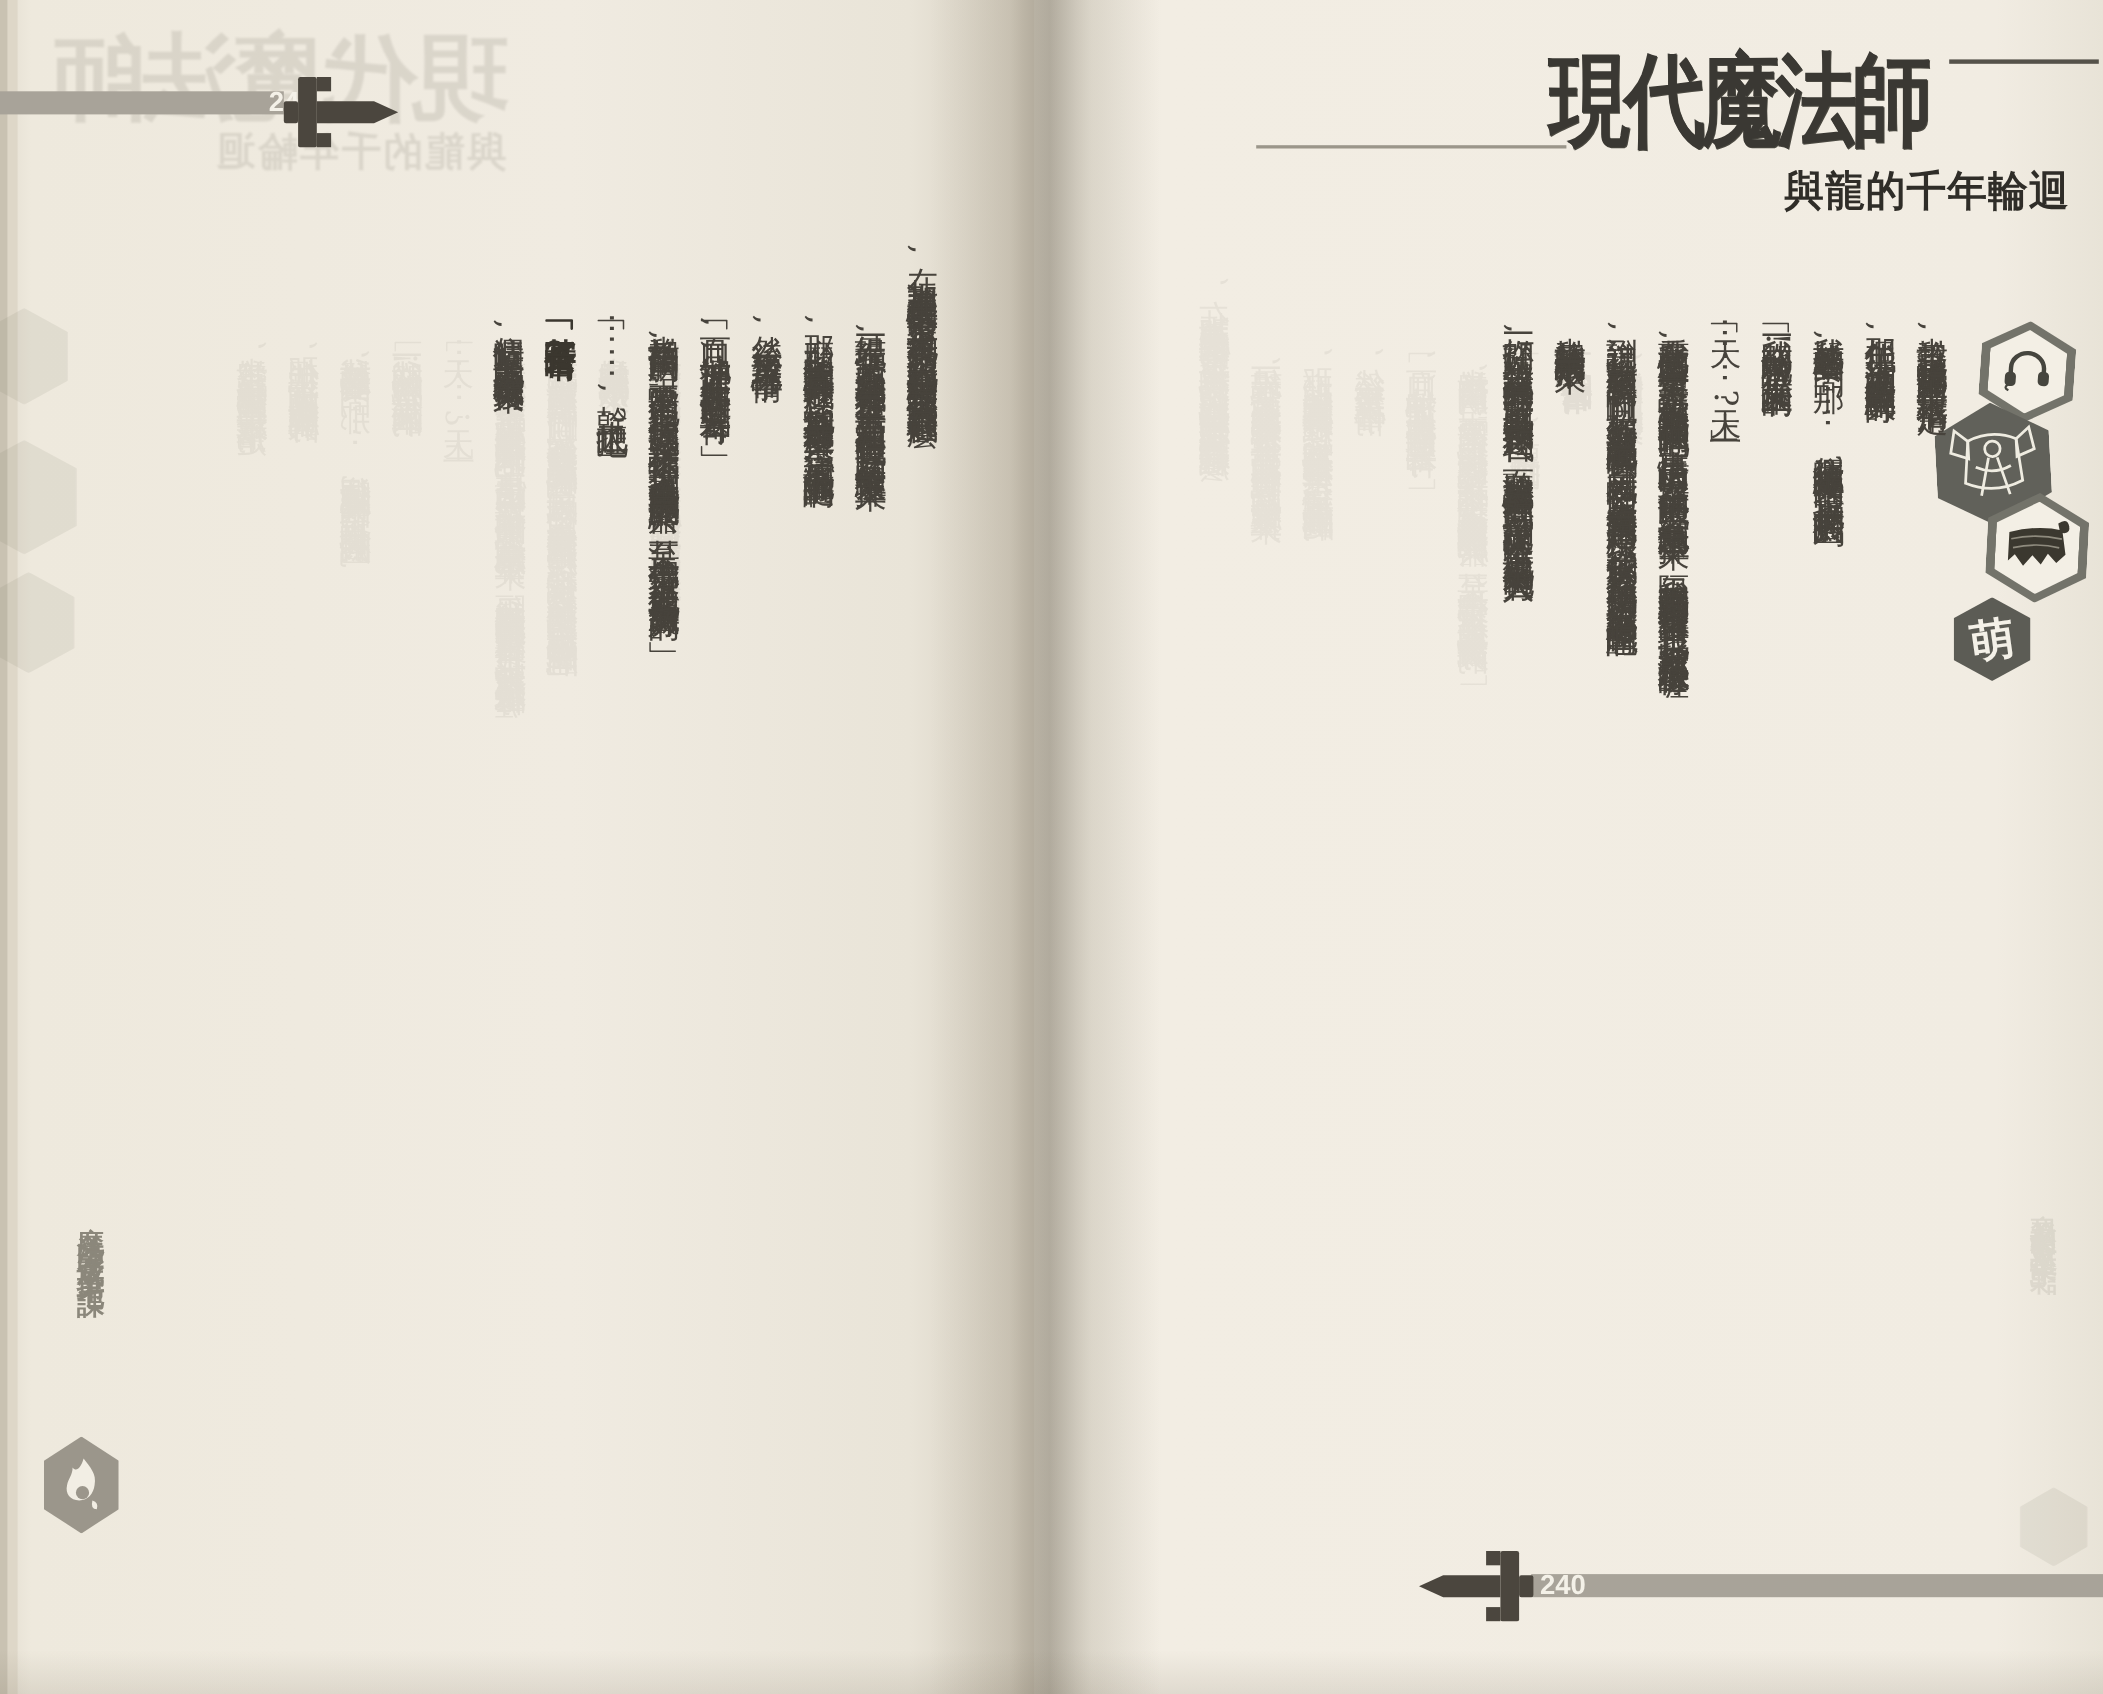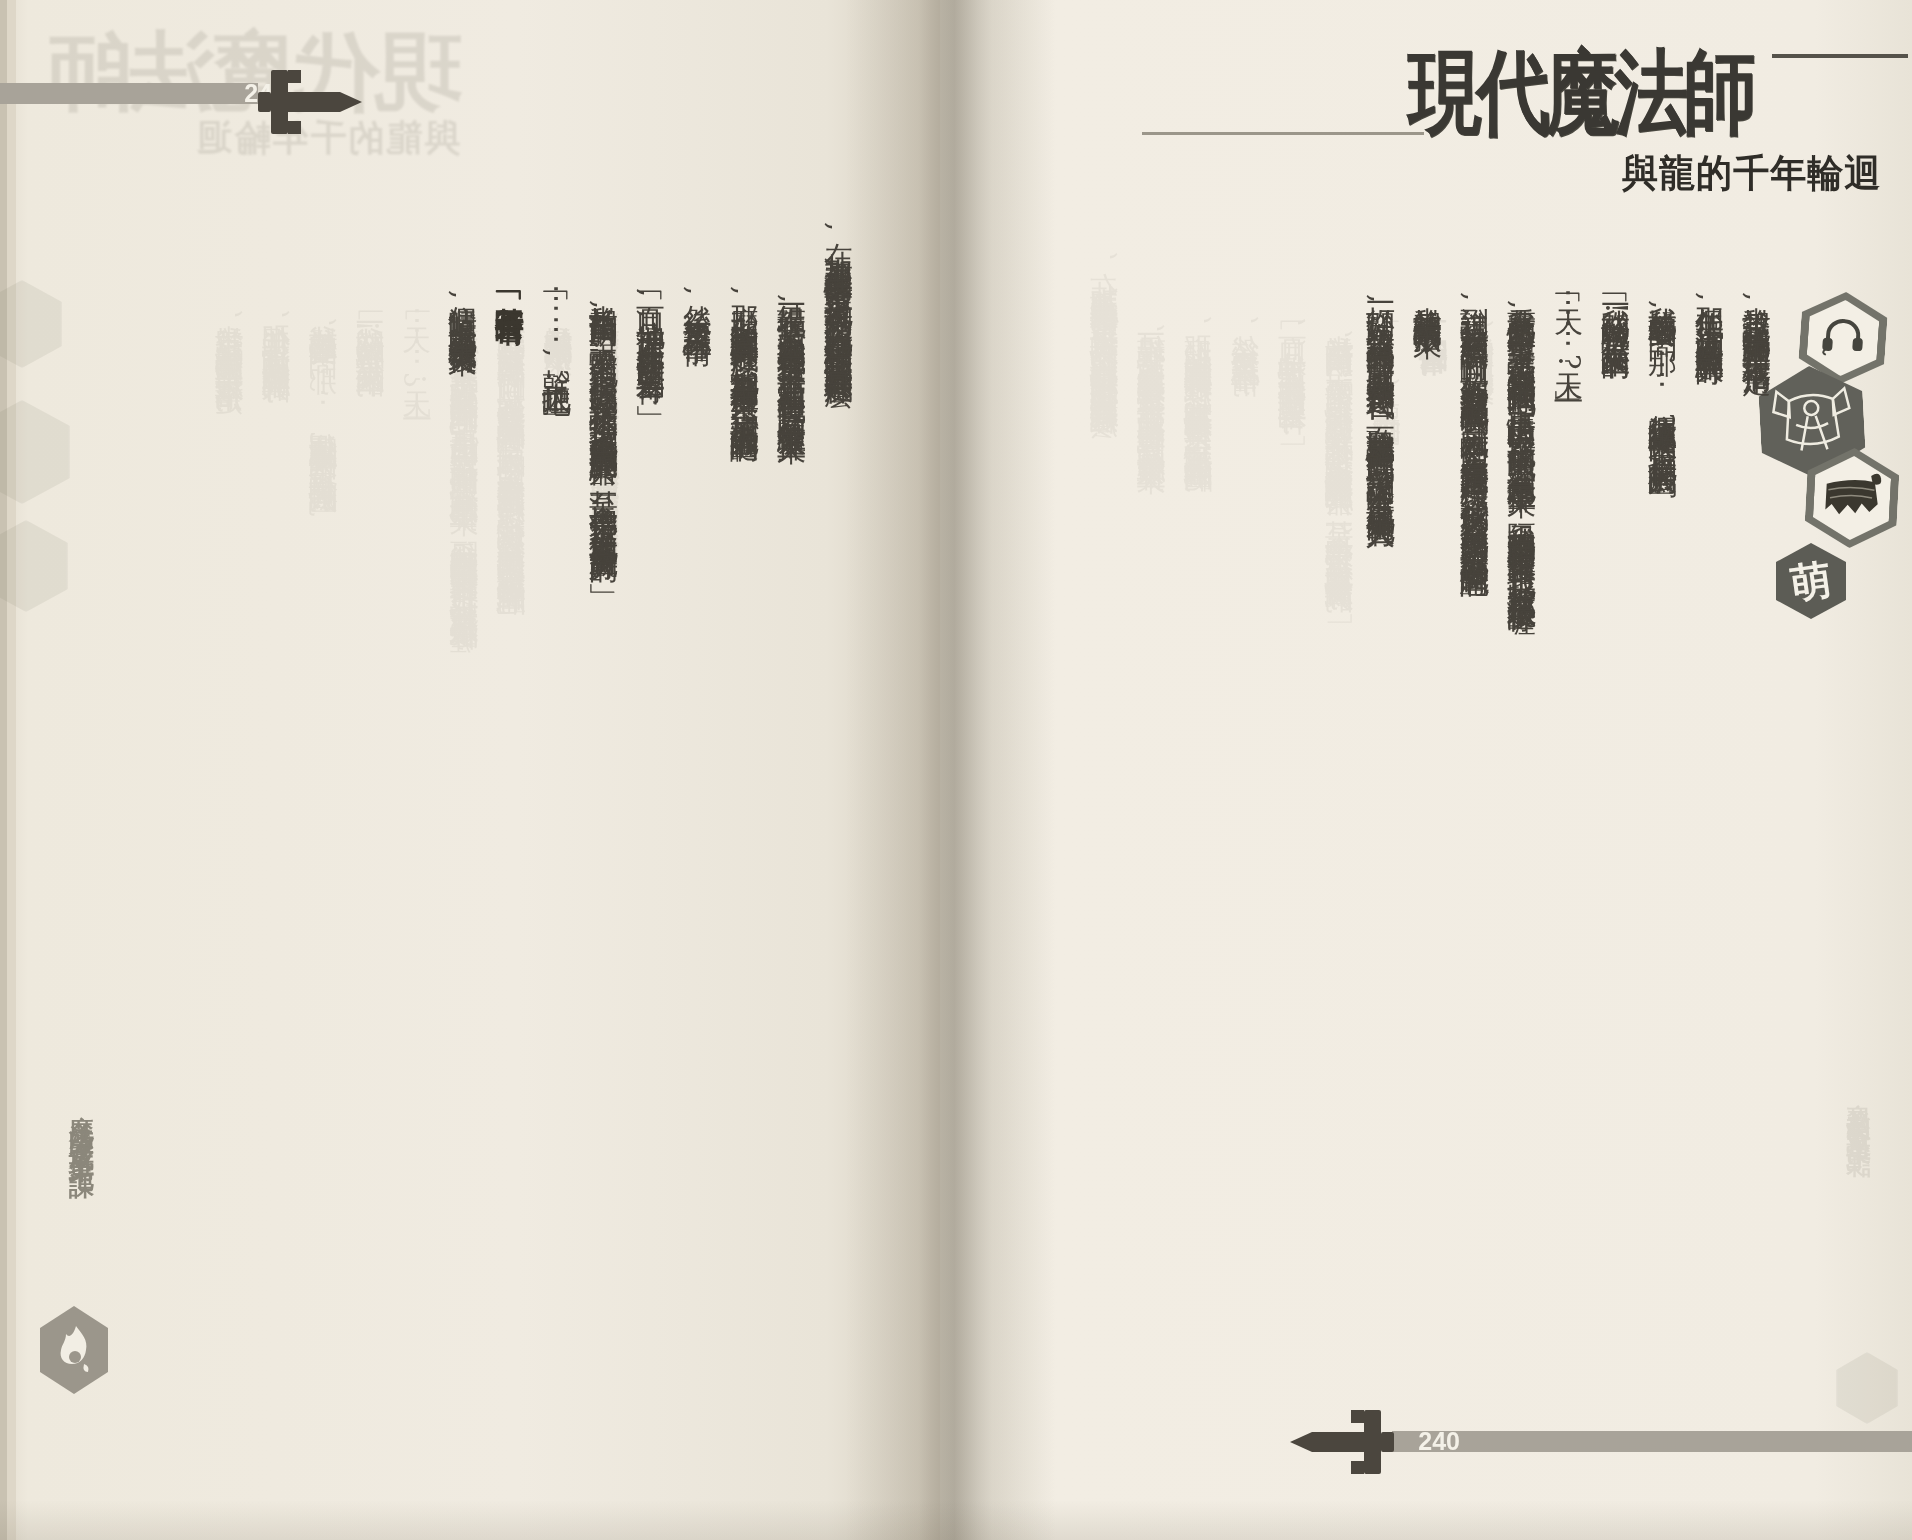--- a/index.html
+++ b/index.html
@@ -62,21 +62,21 @@
   .logo-rule-left{position:absolute;top:132px;left:1142px;width:282px;height:3px;background:#9b968a;}
 
   
   .pgnum{font-family:"Liberation Sans",sans-serif;font-weight:bold;font-size:25px;color:#f4f1e8;}
   .bar-left{position:absolute;top:83px;left:0;width:258px;height:21px;background:#a8a399;}
   .num-left{position:absolute;top:83px;left:0;width:246px;height:21px;line-height:21px;text-align:right;padding-left:40px;}
   .sword{position:absolute;width:114px;height:64px;}
   .sword-left{top:70px;left:256px;}
   .sword-right{top:1410px;left:1282px;transform:scaleX(-1);}
   .bar-right{position:absolute;top:1431px;left:1392px;width:520px;height:21px;background:#a8a399;}
-  .num-right{position:absolute;top:1431px;left:1400px;width:60px;height:21px;line-height:21px;text-align:right;}
+  .num-right{position:absolute;top:1431px;left:1400px;width:60px;height:21px;line-height:21px;text-align:left;}
 
   
   .hex{clip-path:polygon(50% 0,100% 25%,100% 75%,50% 100%,0 75%,0 25%);position:absolute;}
   .hex-inner{clip-path:polygon(50% 0,100% 25%,100% 75%,50% 100%,0 75%,0 25%);
     position:absolute;left:8px;top:8px;display:flex;align-items:center;justify-content:center;}
   .icon-stack-1{left:1800px;top:292px;width:86px;height:92px;background:#73736a;transform:rotate(4deg);}
   .icon-stack-1 .hex-inner{width:70px;height:76px;background:#f3efe5;}
   .icon-stack-2{left:1760px;top:366px;width:104px;height:112px;background:#61615a;transform:rotate(-3deg);}
   .icon-stack-3{left:1806px;top:448px;width:92px;height:100px;background:#73736a;transform:rotate(3deg);}
   .icon-stack-3 .hex-inner{width:76px;height:84px;background:#f3efe5;}

